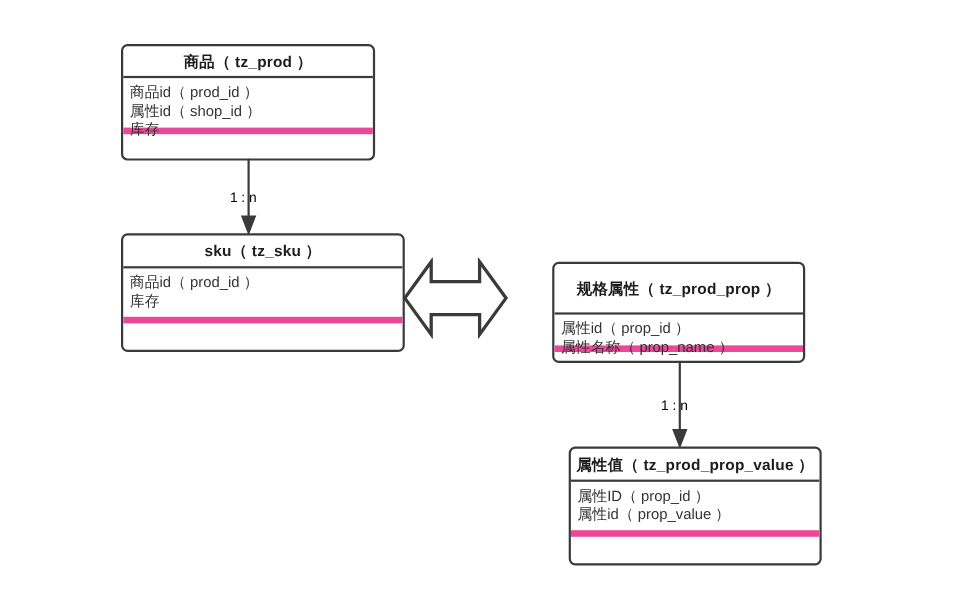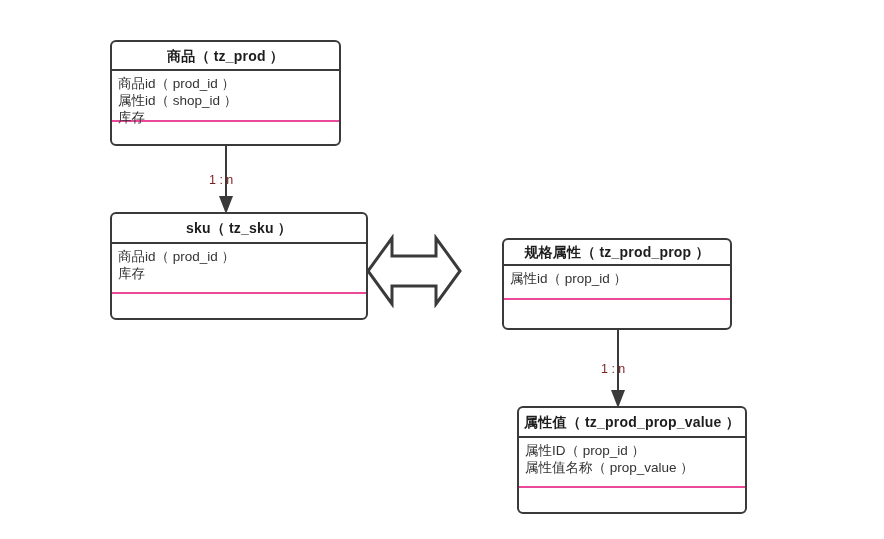--- a/index.html
+++ b/index.html
@@ -47,21 +47,21 @@
     display: flex;
     align-items: center;
     justify-content: center;
     border-bottom: 2px solid #3a3a3a;
     white-space: nowrap;
     padding: 0 6px;
   }
 
   .entity-fields {
     box-sizing: border-box;
-    border-bottom: 2px solid #ec4899;
+    border-bottom: 6px solid #ec4899;
     padding: 4px 0 4px 6px;
     display: flex;
     flex-direction: column;
     justify-content: flex-start;
   }
 
   .field {
     font-size: 13.5px;
     line-height: 17px;
     color: #333333;
@@ -75,42 +75,42 @@
 
   
   .connector {
     position: absolute;
   }
 
   .conn-label {
     position: absolute;
     font-size: 12.5px;
     line-height: 1;
-    color: #7f1d1d;
+    color: #000000;
     white-space: nowrap;
   }
 
   
   .relation-arrow {
     position: absolute;
   }
 
   
   #ent-prod      { left: 110px; top: 40px;  width: 231px; height: 106px; }
   #ent-sku       { left: 110px; top: 212px; width: 258px; height: 108px; }
   #ent-prop      { left: 502px; top: 238px; width: 230px; height: 92px; }
   #ent-propvalue { left: 517px; top: 406px; width: 230px; height: 108px; }
 
   #ent-prod .entity-title      { height: 29px; }
   #ent-prod .entity-fields     { height: 51px; }
 
   #ent-sku .entity-title       { height: 30px; }
   #ent-sku .entity-fields      { height: 50px; }
 
-  #ent-prop .entity-title      { height: 26px; }
+  #ent-prop .entity-title      { height: 46px; }
   #ent-prop .entity-fields     { height: 34px; }
 
   #ent-propvalue .entity-title { height: 30px; }
   #ent-propvalue .entity-fields{ height: 50px; }
 
   
   #conn-prod-sku       { left: 205px; top: 144px; width: 42px; height: 72px; }
   #conn-prod-sku-label { left: 209px; top: 174px; }
 
   #conn-prop-value       { left: 597px; top: 328px; width: 42px; height: 82px; }
@@ -153,34 +153,35 @@
   <div class="relation-arrow" id="rel-arrow">
     <svg width="100" height="74" viewBox="0 0 100 74">
       <polygon points="28,4 28,22 72,22 72,4 96,37 72,70 72,52 28,52 28,70 4,37" fill="#ffffff" stroke="#3a3a3a" stroke-width="3" stroke-linejoin="miter"></polygon>
     </svg>
   </div>
 
   <div class="entity" id="ent-prop">
     <div class="entity-title">规格属性（ tz_prod_prop ）</div>
     <div class="entity-fields">
       <div class="field">属性id（ prop_id ）</div>
+      <div class="field">属性名称（ prop_name ）</div>
     </div>
     <div class="entity-footer"></div>
   </div>
 
   <div class="connector" id="conn-prop-value">
     <svg width="42" height="82" viewBox="0 0 42 82">
       <line x1="21" y1="0" x2="21" y2="66" stroke="#3a3a3a" stroke-width="2"></line>
       <polygon points="21,80 14,62 28,62" fill="#3a3a3a"></polygon>
     </svg>
   </div>
   <div class="conn-label" id="conn-prop-value-label">1 : n</div>
 
   <div class="entity" id="ent-propvalue">
     <div class="entity-title">属性值（ tz_prod_prop_value ）</div>
     <div class="entity-fields">
       <div class="field">属性ID（ prop_id ）</div>
-      <div class="field">属性值名称（ prop_value ）</div>
+      <div class="field">属性id（ prop_value ）</div>
     </div>
     <div class="entity-footer"></div>
   </div>
 
 </div>
 
 </body></html>

